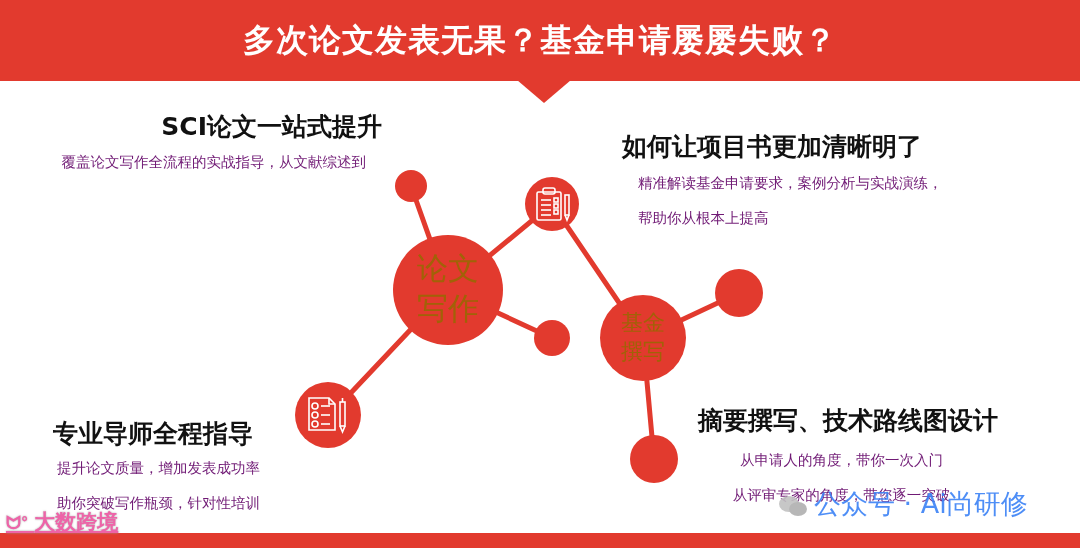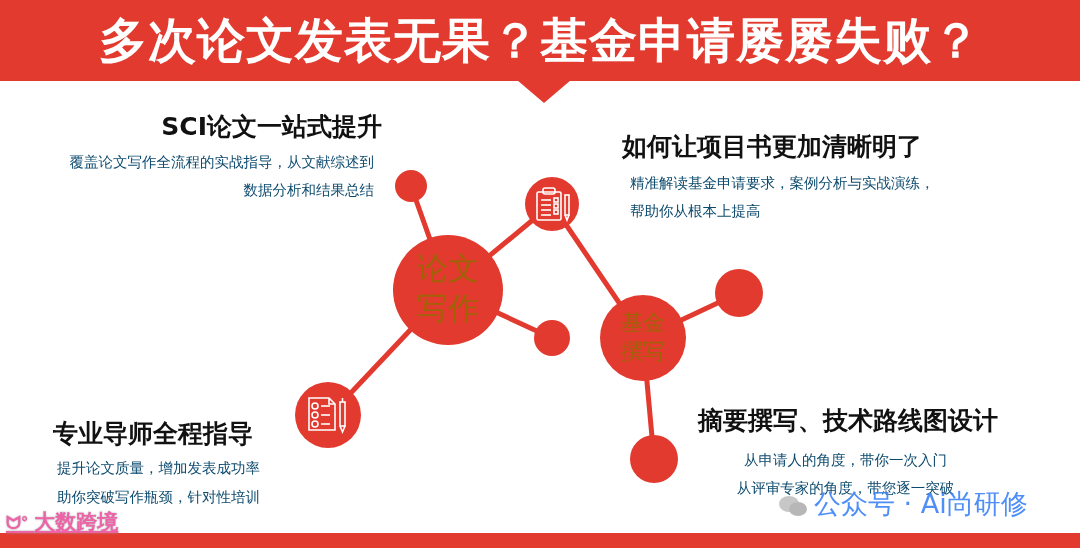--- a/index.html
+++ b/index.html
@@ -8,38 +8,38 @@
     background: #ffffff;
     font-family: "DejaVu Sans", "Liberation Sans", sans-serif;
   }
   .banner {
     position: absolute; left: 0; top: 0; width: 1080px; height: 81px;
     background: #E23A2E;
   }
   .banner-title {
     position: absolute; left: 0; top: 0; width: 1080px; height: 81px;
     line-height: 81px; text-align: center; color: #ffffff;
-    font-size: 48px; font-weight: bold; letter-spacing: 1px;
+    font-size: 32px; font-weight: bold; letter-spacing: 1px;
   }
   .banner-pointer {
     position: absolute; left: 517px; top: 80px; width: 0; height: 0;
     border-left: 27px solid transparent; border-right: 27px solid transparent;
     border-top: 23px solid #E23A2E;
   }
   .footer-bar {
     position: absolute; left: 0; top: 533px; width: 1080px; height: 15px;
     background: #E23A2E;
   }
   svg.network { position: absolute; left: 0; top: 0; }
   .node-label {
     position: absolute; color: #a16207; text-align: center; font-weight: normal;
   }
   .block { position: absolute; color: #1a1a1a; }
   .block h2 { margin: 0; font-size: 25px; font-weight: bold; color: #111; white-space: nowrap; }
-  .block p { margin: 8px; font-size: 14.5px; color: #0c4a6e; white-space: nowrap; }
+  .block p { margin: 16px; font-size: 14.5px; color: #701a75; white-space: nowrap; }
   .right-align { text-align: right; }
   .watermark-left {
     position: absolute; left: 6px; top: 508px; color: #ec4899;
     font-size: 21px; font-weight: bold; opacity: 0.85;
     text-shadow: 0 0 2px #999;
     text-decoration: underline;
   }
   .watermark-right {
     position: absolute; left: 778px; top: 486px; color: #3b82f6;
     font-size: 27px; opacity: 0.9; white-space: nowrap;
@@ -109,21 +109,20 @@
   <div>写作</div>
 </div>
 <div class="node-label" style="left:600px; top:308px; width:86px; font-size:22px; line-height:29px;">
   <div>基金</div>
   <div>撰写</div>
 </div>
 
 <div class="block right-align" style="left:20px; top:110px; width:362px;">
   <h2>SCI论文一站式提升</h2>
   <p style="margin-top:10px;">覆盖论文写作全流程的实战指导，从文献综述到</p>
-  <p style="margin-top:9px;">数据分析和结果总结</p>
 </div>
 
 <div class="block" style="left:622px; top:130px;">
   <h2>如何让项目书更加清晰明了</h2>
   <p style="margin-top:11px;">精准解读基金申请要求，案例分析与实战演练，</p>
   <p style="margin-top:9px;">帮助你从根本上提高</p>
 </div>
 
 <div class="block" style="left:53px; top:417px;">
   <h2>专业导师全程指导</h2>

